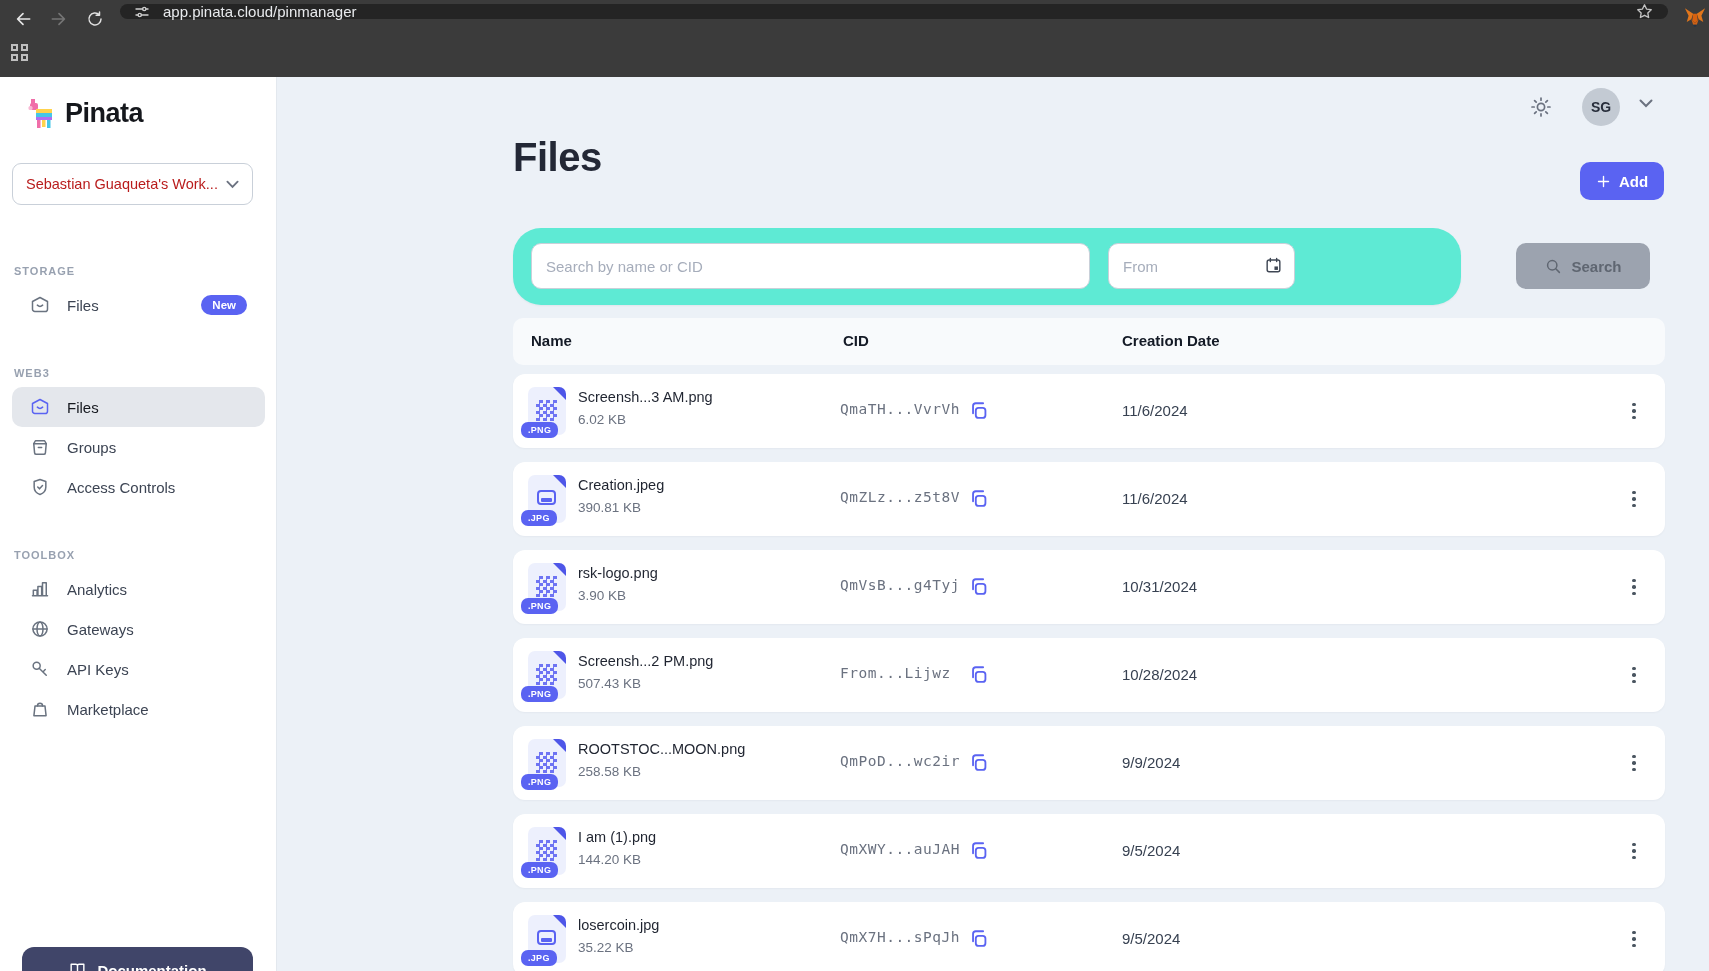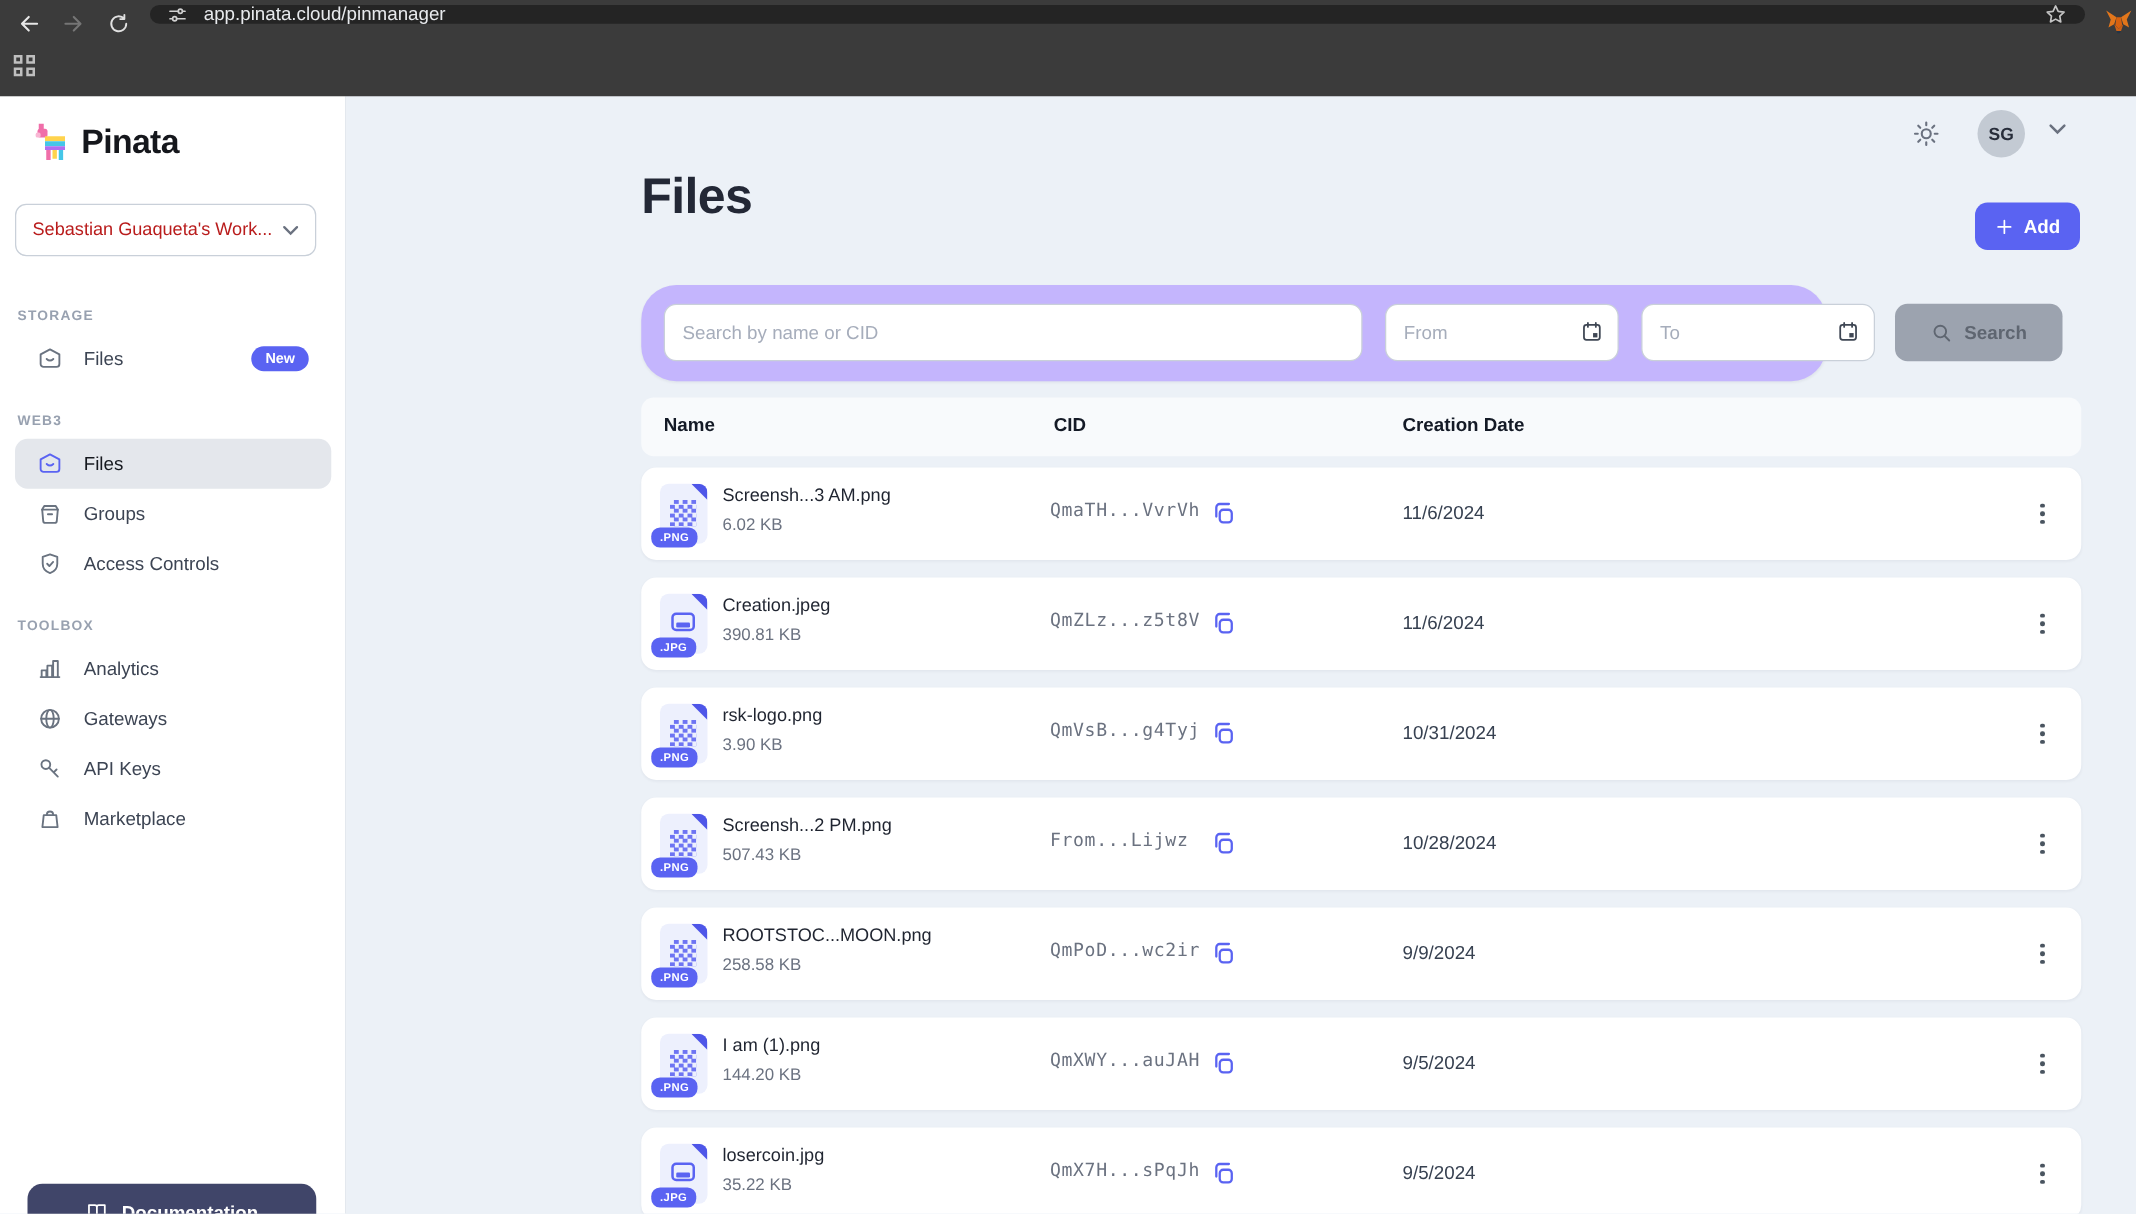--- a/index.html
+++ b/index.html
@@ -17,41 +17,41 @@
   .apps-grid span{border:2px solid #BFBFBF;box-sizing:border-box;}
 
   
   .sidebar{position:absolute;left:0;top:77px;width:277px;height:894px;background:#fff;border-right:1px solid #E3E8EE;box-sizing:border-box;}
   .brand{position:absolute;left:28px;top:20px;display:flex;align-items:center;gap:9px;}
   .brand-word{font-size:27px;font-weight:800;letter-spacing:-.5px;color:#15171C;}
   .workspace{position:absolute;left:12px;top:86px;width:241px;height:42px;border:1px solid #C9D0D9;border-radius:9px;background:#fff;
              display:flex;align-items:center;justify-content:space-between;padding:0 13px;box-sizing:border-box;cursor:pointer;}
   .workspace-label{font-size:14.5px;color:#b91c1c;white-space:nowrap;overflow:hidden;}
   .nav{position:absolute;left:12px;top:146px;width:253px;}
-  .nav-section-label{font-size:11px;font-weight:700;letter-spacing:.09em;color:#98A1B0;margin:24px 0 8px 2px;}
+  .nav-section-label{font-size:11px;font-weight:700;letter-spacing:.09em;color:#98A1B0;margin:42px 0 8px 2px;}
   .nav-item{height:40px;border-radius:10px;display:flex;align-items:center;gap:17px;padding:0 18px;cursor:pointer;font-size:15px;color:#3C4453;}
   .nav-item .nicon{color:#6A7380;width:20px;height:20px;flex:none;}
   .nav-item.active{background:#E4E7EC;color:#15181E;font-weight:500;}
   .nav-item.active .nicon{color:var(--accent,#5A63F2);}
   .new-badge{margin-left:auto;background:var(--accent,#5A63F2);color:#fff;font-size:11.5px;font-weight:600;padding:4px 11px;border-radius:999px;}
   .doc-btn{position:absolute;left:22px;top:870px;width:231px;height:46px;border:none;border-radius:12px;background:var(--doc-bg,#404569);
            color:#fff;font-size:15px;font-weight:600;display:flex;align-items:center;justify-content:center;gap:10px;cursor:pointer;
            font-family:"Liberation Sans",sans-serif;}
 
   
   .main{position:absolute;left:277px;top:77px;right:0;bottom:0;overflow:hidden;}
   .theme-toggle{position:absolute;left:1250px;top:16px;width:28px;height:28px;display:flex;align-items:center;justify-content:center;cursor:pointer;color:#6B7280;}
   .avatar{position:absolute;left:1305px;top:11px;width:38px;height:38px;border-radius:50%;background:#C3CAD3;display:flex;align-items:center;justify-content:center;
           font-size:14px;font-weight:600;color:#272D3A;cursor:pointer;}
   .acct-chevron{position:absolute;left:1362px;top:22px;color:#6B7280;cursor:pointer;}
   .page-title{position:absolute;left:236px;top:58px;margin:0;font-size:40px;font-weight:700;letter-spacing:-.5px;color:#232836;}
   .add-btn{position:absolute;left:1303px;top:85px;width:84px;height:38px;border:none;border-radius:10px;background:var(--accent,#5A63F2);color:#fff;
            font-size:15px;font-weight:600;display:flex;align-items:center;justify-content:center;gap:8px;cursor:pointer;font-family:"Liberation Sans",sans-serif;}
 
-  .filters{position:absolute;left:236px;top:151px;width:948px;height:77px;background:#c4b5fd;border-radius:28px;box-shadow:0 1px 2px rgba(16,24,40,.05);}
+  .filters{position:absolute;left:236px;top:151px;width:948px;height:77px;background:#5eead4;border-radius:28px;box-shadow:0 1px 2px rgba(16,24,40,.05);}
   .filters input{font-family:"Liberation Sans",sans-serif;font-size:15px;color:#1F2430;border:1px solid #C9D0D9;border-radius:10px;height:46px;
                  box-sizing:border-box;padding:0 14px;background:#fff;outline:none;}
   .filters input::placeholder{color:#A6ADBB;}
   .search-input{position:absolute;left:18px;top:15px;width:559px;}
   .date-wrap{position:absolute;top:15px;height:46px;}
   .date-wrap input{width:100%;height:100%;padding-right:40px;}
   .from-wrap{left:595px;width:187px;}
   .to-wrap{left:800px;width:187px;}
   .cal-icon{position:absolute;right:12px;top:13px;color:#3F4754;cursor:pointer;}
   .search-btn{position:absolute;left:1003px;top:15px;width:134px;height:46px;border:none;border-radius:10px;background:var(--search-btn-bg,#9CA3AF);
@@ -272,30 +272,20 @@
     <div class="date-wrap from-wrap">
       <input type="text" placeholder="From" style="">
       <svg class="cal-icon" width="19" height="19" viewBox="0 0 24 24">
           <g stroke="#3F4754" stroke-width="1.8" fill="none">
             <rect x="4" y="5" width="16" height="15" rx="2.5"></rect>
             <path d="M8 3v4M16 3v4" stroke-linecap="round"></path>
           </g>
           <rect x="13.2" y="13.2" width="4.4" height="4.4" fill="#3F4754"></rect>
         </svg>
     </div>
-    <div class="date-wrap to-wrap">
-      <input type="text" placeholder="To" style="">
-      <svg class="cal-icon" width="19" height="19" viewBox="0 0 24 24">
-          <g stroke="#3F4754" stroke-width="1.8" fill="none">
-            <rect x="4" y="5" width="16" height="15" rx="2.5"></rect>
-            <path d="M8 3v4M16 3v4" stroke-linecap="round"></path>
-          </g>
-          <rect x="13.2" y="13.2" width="4.4" height="4.4" fill="#3F4754"></rect>
-        </svg>
-    </div>
     <button class="search-btn">
       <svg width="18" height="18" viewBox="0 0 24 24">
           <circle cx="11" cy="11" r="6.2" stroke="#5F6671" stroke-width="2" fill="none"></circle>
           <path d="M15.7 15.7 20.5 20.5" stroke="#5F6671" stroke-width="2" stroke-linecap="round"></path>
         </svg>
       <span>Search</span>
     </button>
   </div>
 
   <div class="thead">

